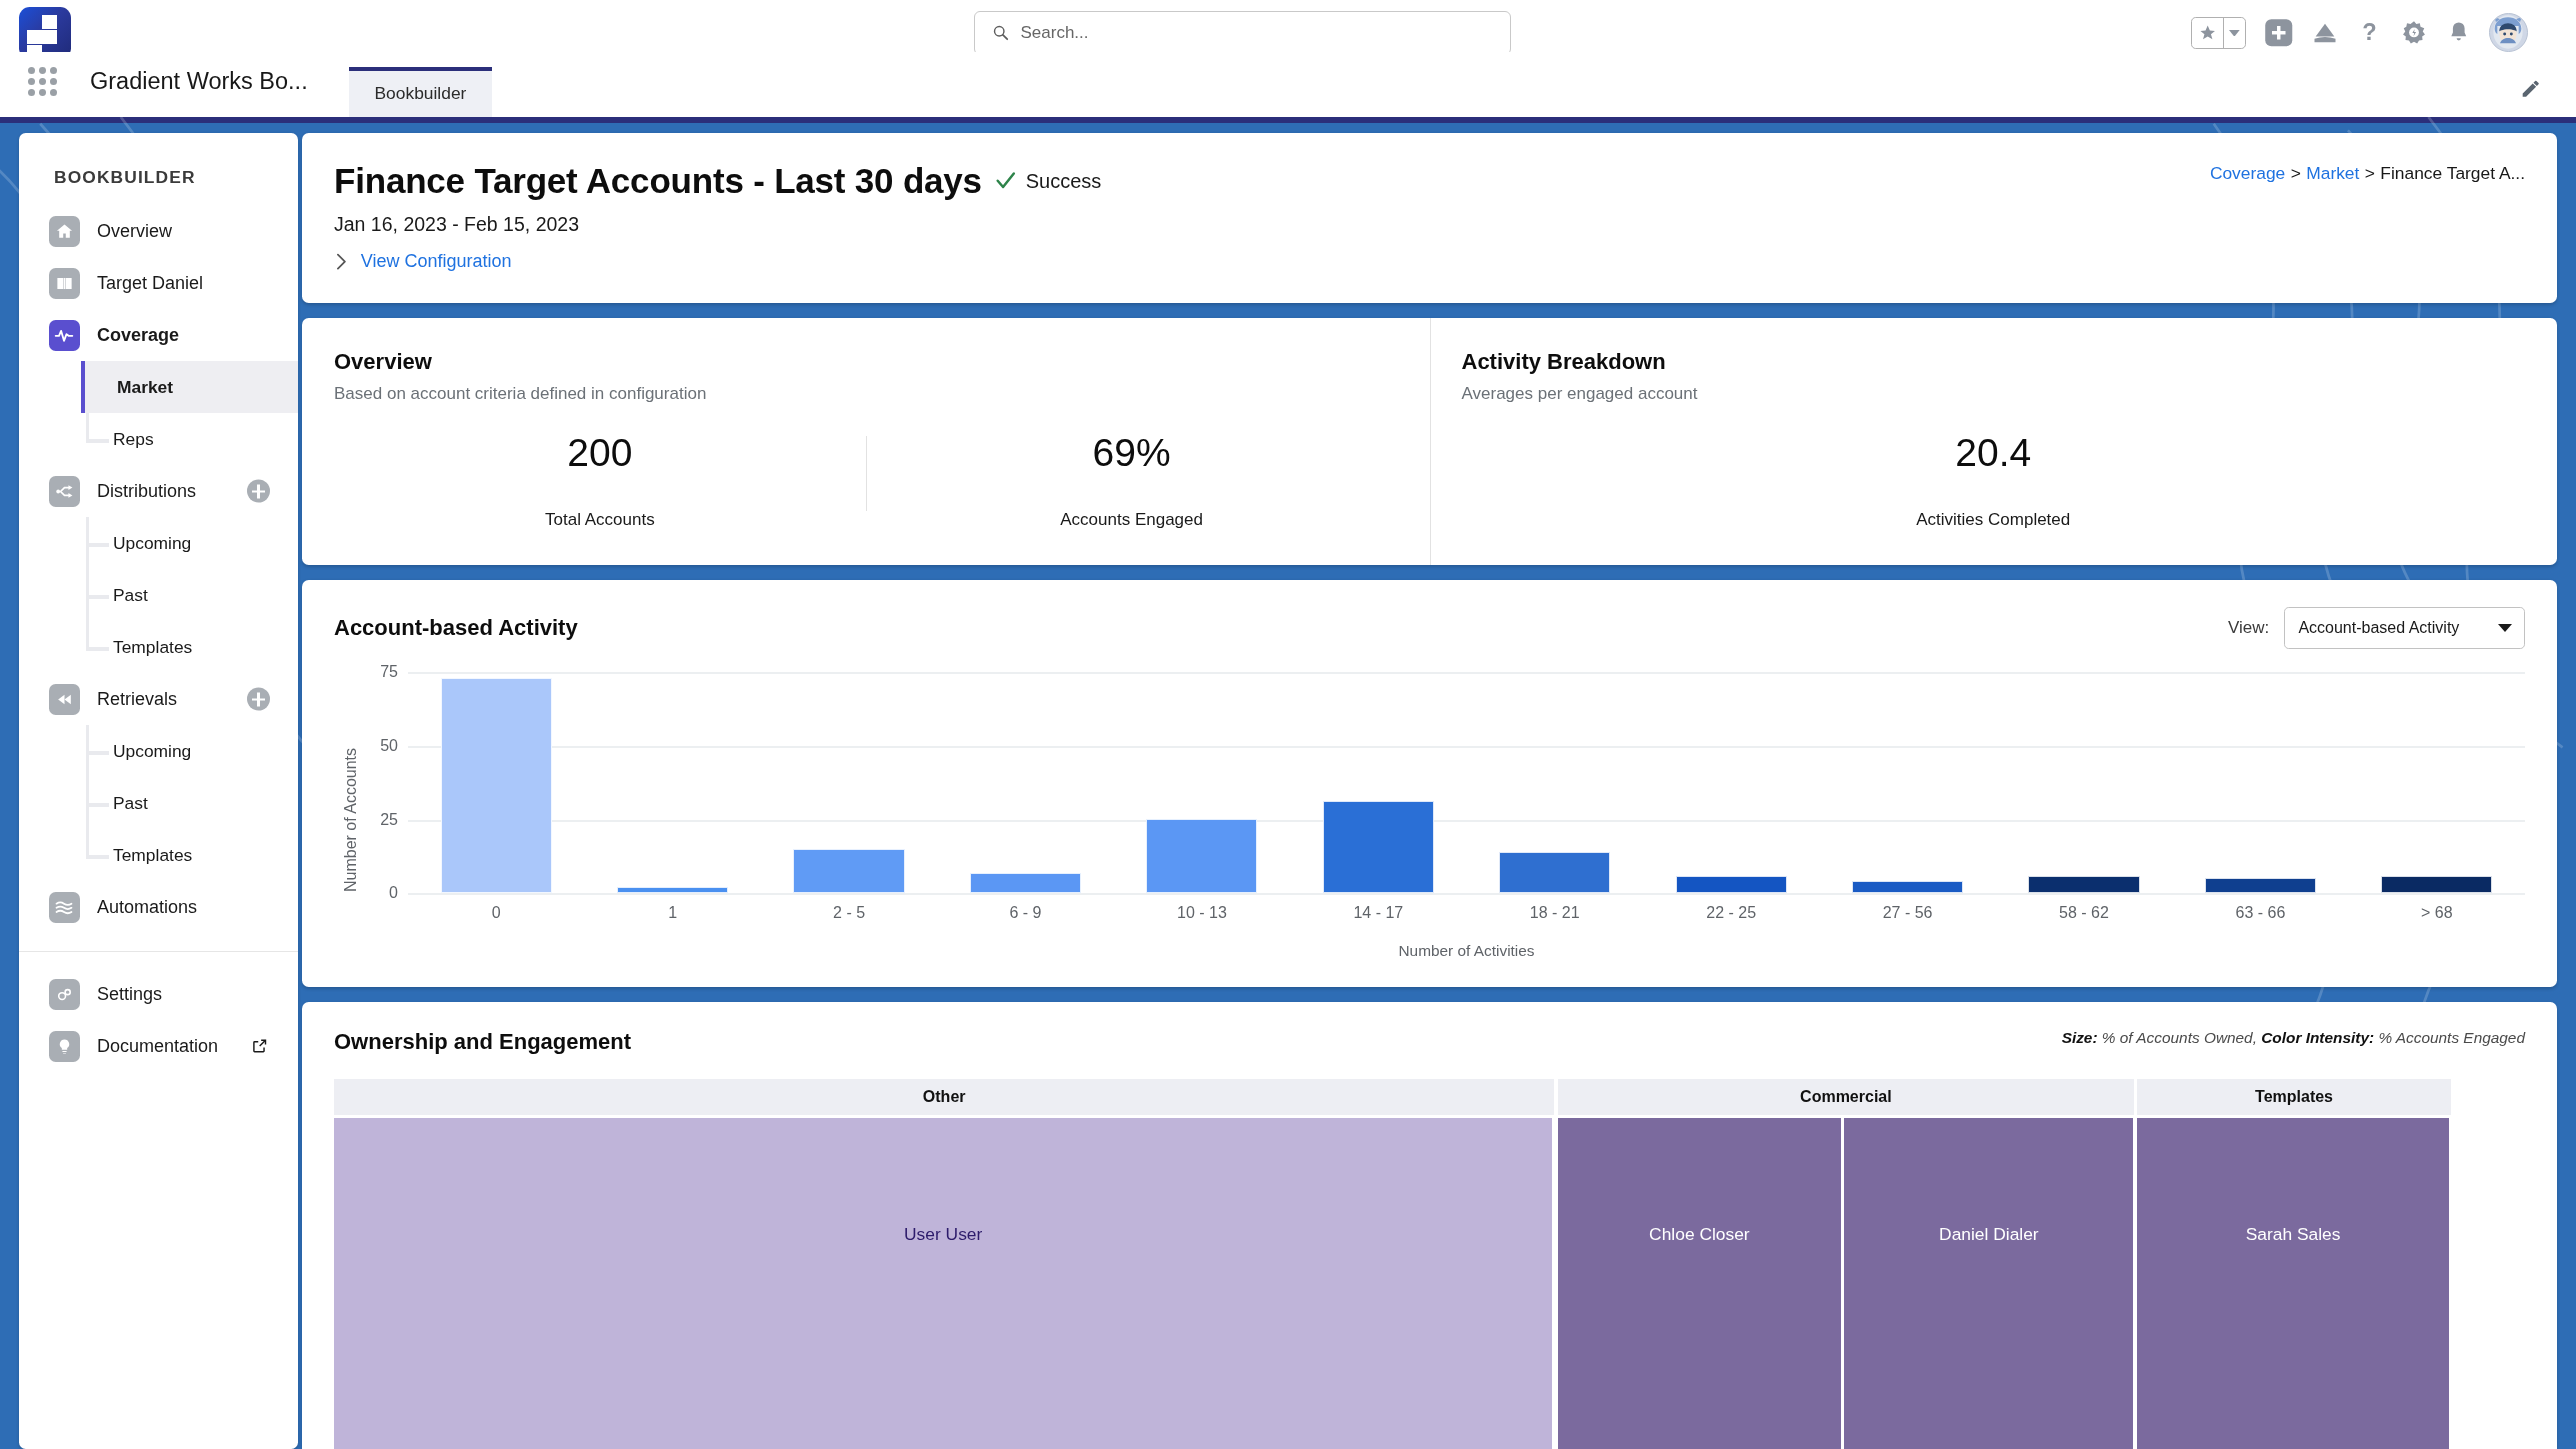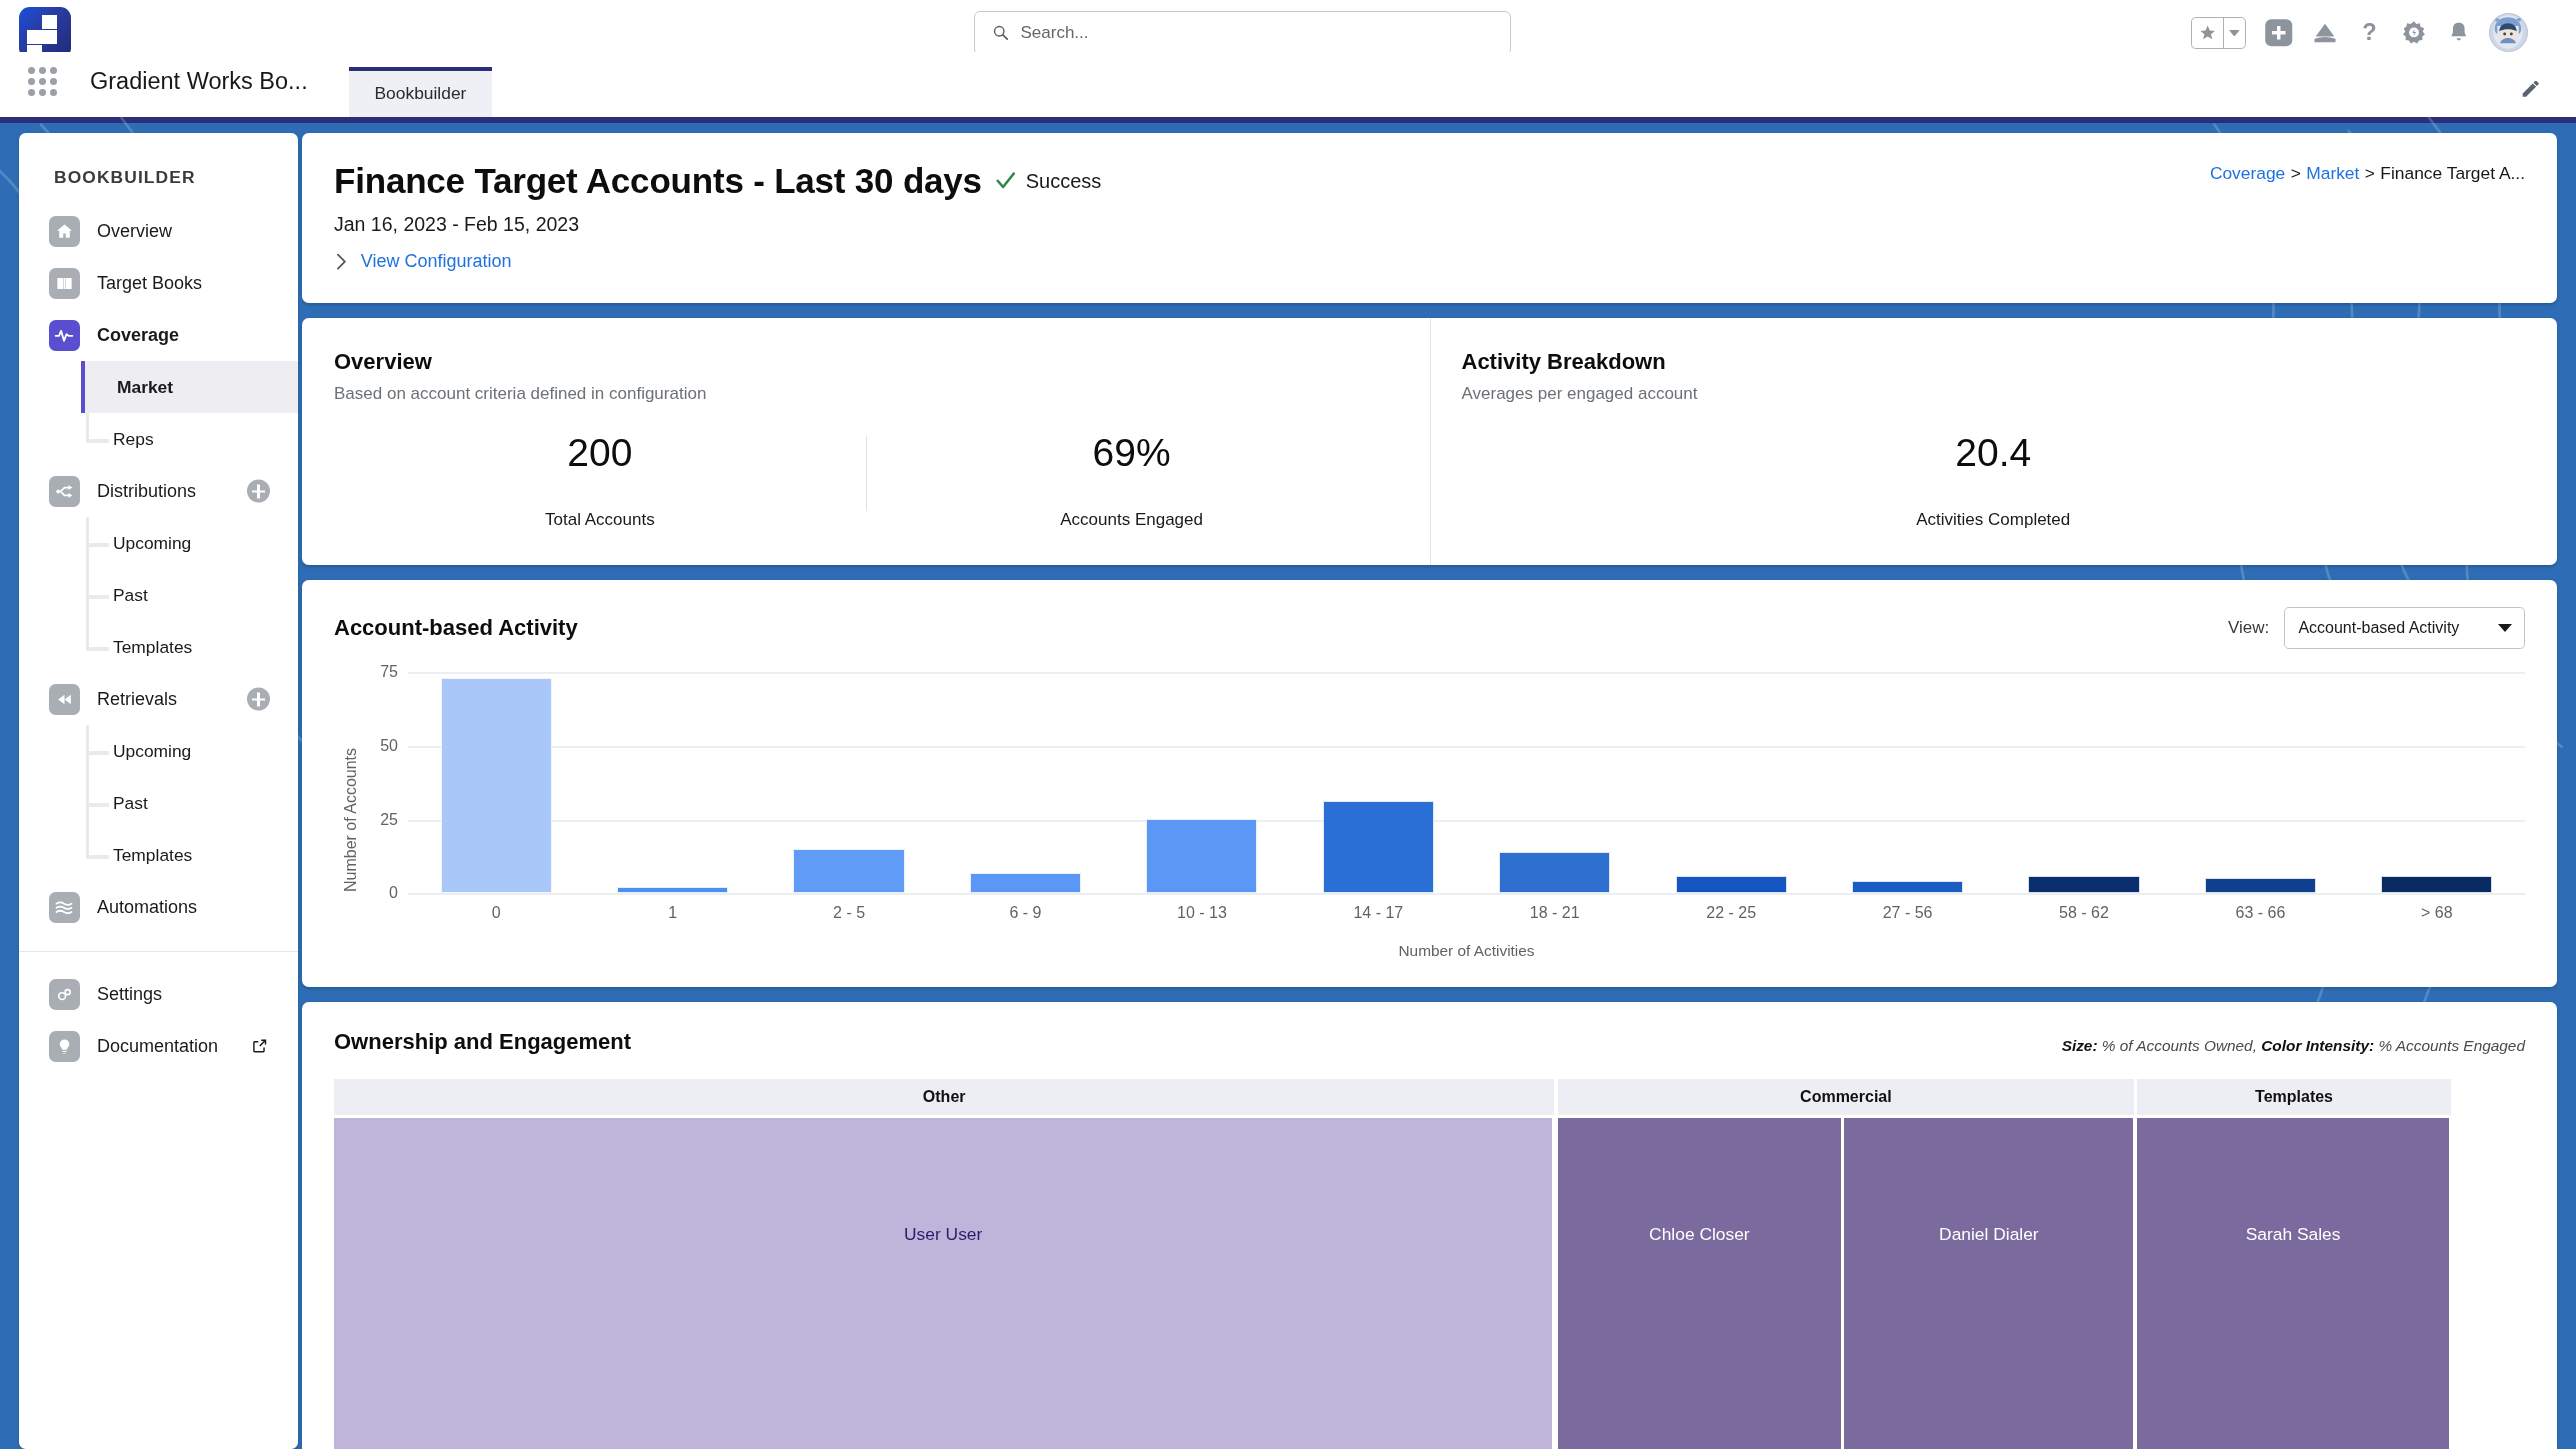--- a/index.html
+++ b/index.html
@@ -207,21 +207,21 @@
           display: flex; align-items: flex-end; }
   .barcol { flex: 1 1 0; display: flex; justify-content: center; align-items: flex-end; height: 100%; }
   .bar { width: 63%; border: 1px solid rgba(255,255,255,.85); }
   .x-labels { position: absolute; left: 74px; right: 0; top: 232px; display: flex; }
   .x-lbl { flex: 1 1 0; text-align: center; font-size: 16px; color: #5f6368; }
   .x-axis-title { position: absolute; left: 74px; right: 0; top: 270px; text-align: center;
                   font-size: 15.4px; color: #5f6368; }
 
   
   .tm-card { padding: 27px 32px 0 32px; position: relative; }
-  .tm-head { display: flex; align-items: flex-end; justify-content: space-between; }
+  .tm-head { display: flex; align-items: flex-start; justify-content: space-between; }
   .tm-title { font-size: 22px; font-weight: bold; color: #0d0d0d; }
   .tm-legend { font-size: 15.4px; color: #4a4a4a; font-style: italic; }
   .tm-legend b { font-style: italic; font-weight: bold; color: #111; }
   .tm-grid { display: flex; margin-top: 24px; gap: 3.4px; }
   .tm-col { display: flex; flex-direction: column; }
   .tm-colhdr {
     background: #edeef3; height: 36px; display: flex; align-items: center; justify-content: center;
     font-size: 16px; font-weight: bold; color: #111;
   }
   .tm-cells { display: flex; gap: 3.4px; margin-top: 3.4px; height: 356px; }
@@ -368,21 +368,21 @@
       <div class="sb-label">Overview</div>
     </div>
 
     <div class="sb-item">
       <div class="sb-ico">
         <svg width="19" height="19" viewBox="0 0 24 24">
             <path fill="#fff" d="M3 5h7.5v14H3zM13.5 5H21v14h-7.5z"></path>
             <rect x="11" y="5" width="2" height="14" fill="#fff"></rect>
           </svg>
       </div>
-      <div class="sb-label">Target Books</div>
+      <div class="sb-label">Target Daniel</div>
     </div>
 
     <div class="sb-item">
       <div class="sb-ico active">
         <svg width="20" height="20" viewBox="0 0 24 24">
             <polyline points="2,13 6,13 8.5,7 12,19 15,11 17.5,13 22,13" fill="none" stroke="#fff" stroke-width="2.2" stroke-linecap="round" stroke-linejoin="round"></polyline>
           </svg>
       </div>
       <div class="sb-label bold">Coverage</div>
     </div>

